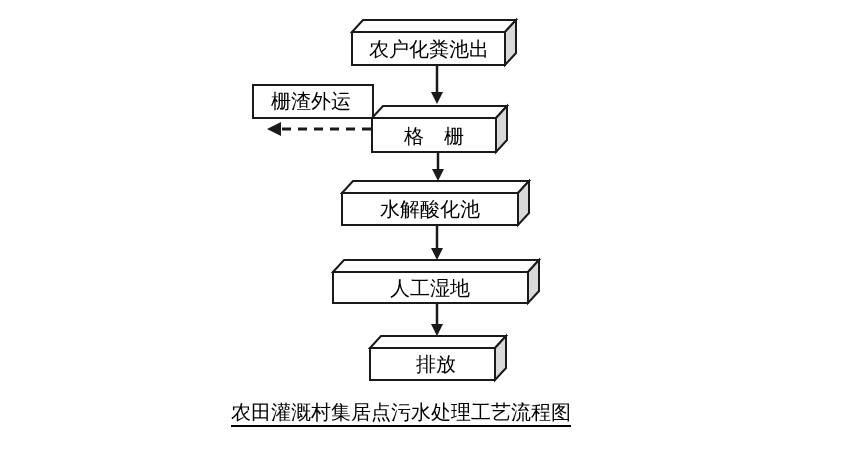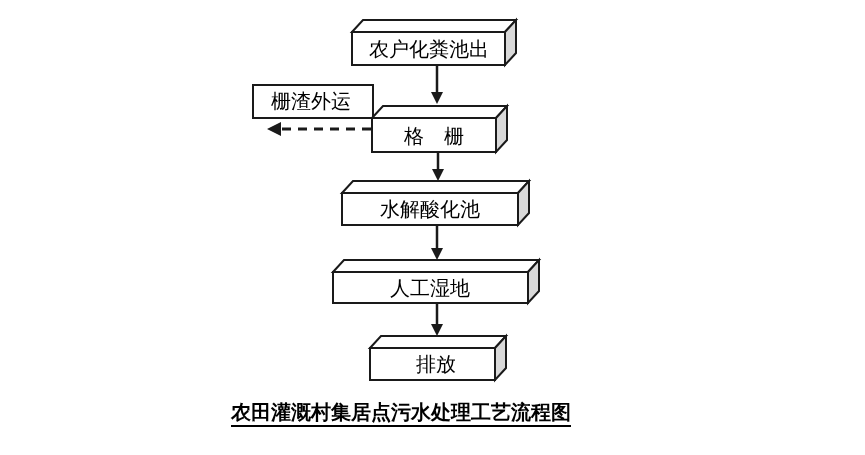--- a/index.html
+++ b/index.html
@@ -59,21 +59,21 @@
     stroke: none;
   }
   .caption {
     position: absolute;
     top: 400px;
     left: 0;
     width: 802px;
     text-align: center;
     font-family: "Liberation Sans", sans-serif;
     font-size: 20px;
-    font-weight: bold;
+    font-weight: normal;
     color: #000000;
     line-height: 24px;
   }
   .caption span {
     display: inline-block;
     border-bottom: 2px solid #000000;
     padding-bottom: 1px;
   }
 </style>
 </head>

